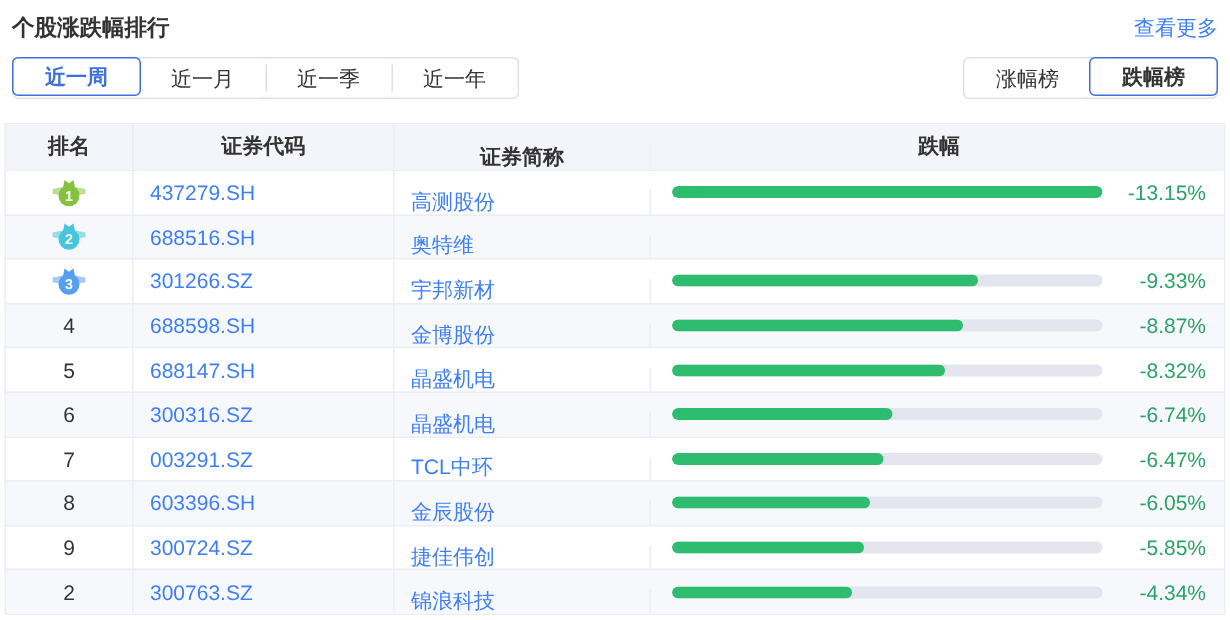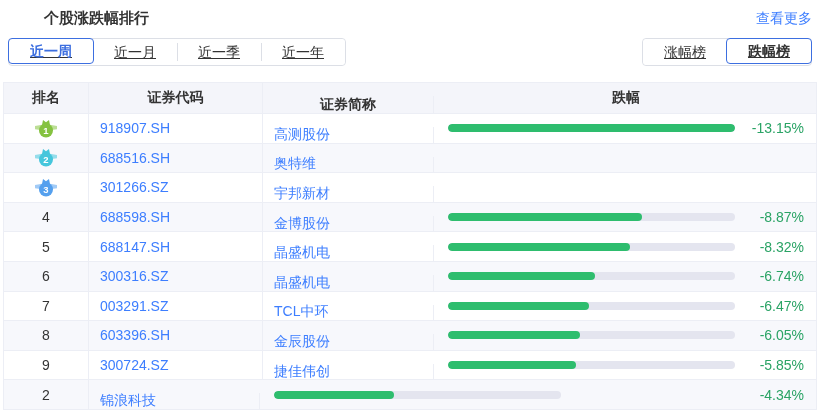--- a/index.html
+++ b/index.html
@@ -9,24 +9,24 @@
     --value-green:#2aa365;
     --bar-track:#e4e5ef;
     --border-gray:#dcdfe6;
     --line:#eceef5;
     --text-dark:#333;
   }
   *{margin:0;padding:0;box-sizing:border-box;}
   html,body{width:820px;height:413px;overflow:hidden;background:#fff;
     font-family:"Liberation Sans","DejaVu Sans",sans-serif;color:var(--text-dark);}
   .widget{padding:9px 3px 0 3px;width:820px;}
-  .top-bar{display:flex;justify-content:space-between;align-items:center;padding:0 5px;margin-left:36px;}
+  .top-bar{display:flex;justify-content:space-between;align-items:center;padding:0 5px;}
   .title{font-size:15px;font-weight:bold;color:var(--text-dark);}
   .more-link{font-size:14px;color:var(--link-blue);text-decoration:none;cursor:pointer;}
-  .controls{display:flex;justify-content:space-between;align-items:flex-start;margin-top:10px;padding:0 5px;text-decoration:underline;}
+  .controls{display:flex;justify-content:space-between;align-items:flex-start;margin-top:10px;padding:0 5px;}
   .seg-group{display:flex;border:1px solid var(--border-gray);border-radius:4px;background:#fff;}
   .seg{position:relative;font-size:14px;color:var(--text-dark);padding:0 21px;height:26px;line-height:24px;
     display:flex;align-items:center;cursor:pointer;background:#fff;border-radius:4px;}
   .seg + .seg::before{content:"";position:absolute;left:0;top:4px;bottom:4px;width:1px;background:var(--border-gray);}
   .seg.selected{border:1px solid var(--accent-blue);margin:-1px;z-index:1;font-weight:bold;color:var(--accent-blue);}
   .seg.selected::before{display:none;}
   .seg.selected + .seg::before{display:none;}
   .seg.selected.dark-text{color:var(--text-dark);}
   .rank-table{margin-top:16px;border:1px solid var(--line);border-top:1px solid var(--line);}
   .t-head{display:flex;height:30px;align-items:center;background:#f4f5fa;font-weight:bold;font-size:14px;}
@@ -78,21 +78,21 @@
   <div class="t-row">
     <div class="col-rank">
             <svg width="24" height="21" viewBox="0 0 24 21">
               <polygon points="1,8 8,6.7 8,12.3 1,11.2" fill="#85c240" opacity="0.55"></polygon>
               <polygon points="23,8 16,6.7 16,12.3 23,11.2" fill="#85c240" opacity="0.55"></polygon>
               <polygon points="8,7 9,2 12,4.2 15,2 16,7" fill="#85c240"></polygon>
               <circle cx="12" cy="12.5" r="7" fill="#85c240"></circle>
               <text x="12" y="15.8" text-anchor="middle" font-size="9.5" font-weight="bold" fill="#fff" font-family="Liberation Sans, DejaVu Sans, sans-serif">1</text>
             </svg>
           </div>
-    <div class="col-code blue-text">918907.SH</div>
+    <div class="col-code blue-text">437279.SH</div>
     <div class="col-name blue-text">高测股份</div>
     <div class="col-change">
       <div class="bar-track">
         <div class="bar-fill" style="width: 100%;"></div>
       </div>
       <div class="pct">-13.15%</div>
     </div>
   </div>
 
   <div class="t-row shaded">
@@ -114,20 +114,26 @@
             <svg width="24" height="21" viewBox="0 0 24 21">
               <polygon points="1,8 8,6.7 8,12.3 1,11.2" fill="#55a0ee" opacity="0.55"></polygon>
               <polygon points="23,8 16,6.7 16,12.3 23,11.2" fill="#55a0ee" opacity="0.55"></polygon>
               <polygon points="8,7 9,2 12,4.2 15,2 16,7" fill="#55a0ee"></polygon>
               <circle cx="12" cy="12.5" r="7" fill="#55a0ee"></circle>
               <text x="12" y="15.8" text-anchor="middle" font-size="9.5" font-weight="bold" fill="#fff" font-family="Liberation Sans, DejaVu Sans, sans-serif">3</text>
             </svg>
           </div>
     <div class="col-code blue-text">301266.SZ</div>
     <div class="col-name blue-text">宇邦新材</div>
+    <div class="col-change">
+      <div class="bar-track">
+        <div class="bar-fill" style="width: 71%;"></div>
+      </div>
+      <div class="pct">-9.33%</div>
+    </div>
   </div>
 
   <div class="t-row shaded">
     <div class="col-rank">
             <span class="rank-num">4</span>
           </div>
     <div class="col-code blue-text">688598.SH</div>
     <div class="col-name blue-text">金博股份</div>
     <div class="col-change">
       <div class="bar-track">
@@ -204,20 +210,21 @@
         <div class="bar-fill" style="width: 44.5%;"></div>
       </div>
       <div class="pct">-5.85%</div>
     </div>
   </div>
 
   <div class="t-row shaded">
     <div class="col-rank">
             <span class="rank-num">2</span>
           </div>
+    <div class="col-code blue-text">300763.SZ</div>
     <div class="col-name blue-text">锦浪科技</div>
     <div class="col-change">
       <div class="bar-track">
         <div class="bar-fill" style="width: 41.9%;"></div>
       </div>
       <div class="pct">-4.34%</div>
     </div>
   </div>
 </div>
   </div>

